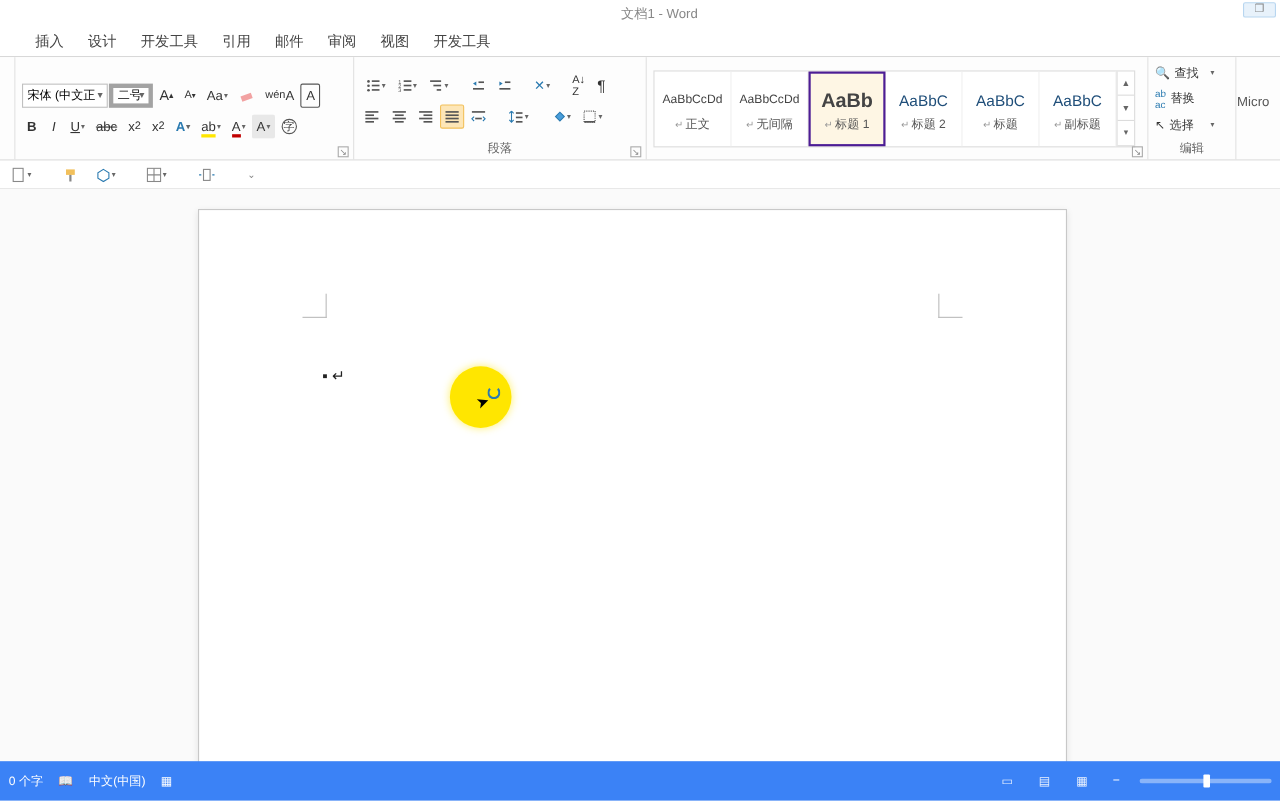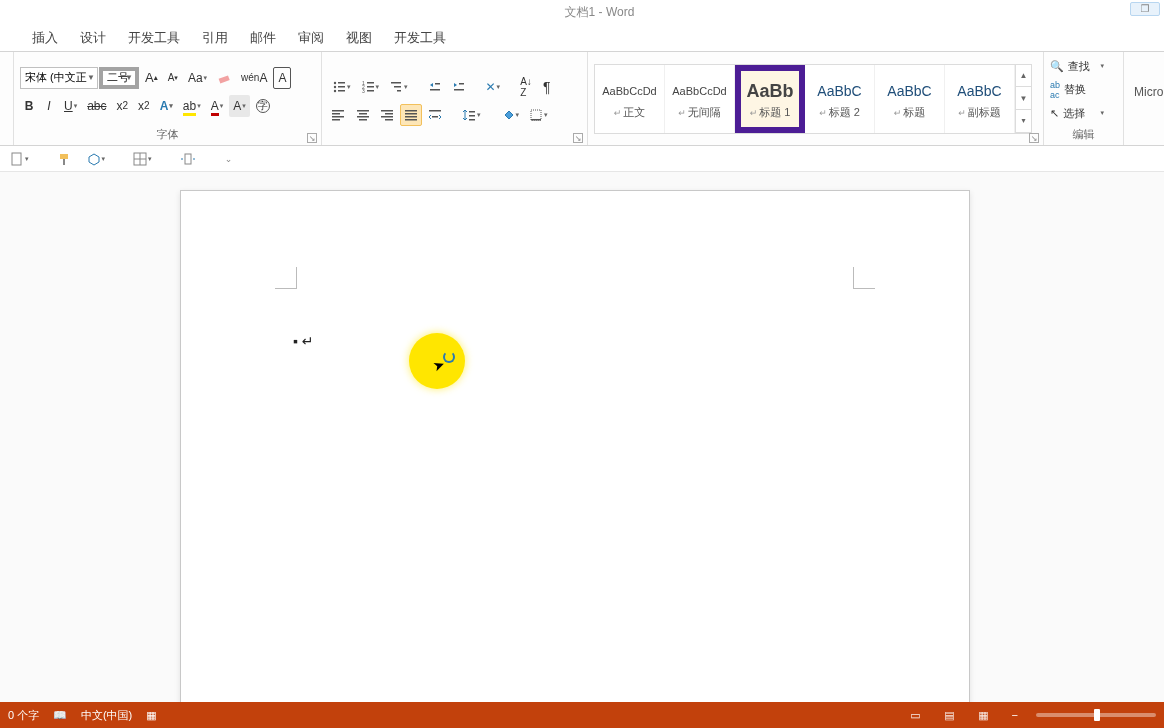--- a/index.html
+++ b/index.html
@@ -23,21 +23,21 @@
 .size-combo { width: 40px; height: 22px; border: 4px solid #a3a3a3; font-size: 11px; display:flex; align-items:center; padding:0 4px; background:#fff; margin-left:-1px; position:relative;}
 .combo-arrow { position:absolute; right:2px; font-size:8px; color:#666;}
 .btn { min-width: 18px; height: 22px; display: inline-flex; align-items: center; justify-content: center; font-size: 12px; color: #333; padding: 0 3px; cursor: pointer; border:1px solid transparent; border-radius:2px;}
 .btn .dd { font-size: 7px; margin-left: 1px; color:#666;}
 .row { display: flex; align-items: center; gap: 2px; }
 .col { display: flex; flex-direction: column; gap: 2px; }
 
 
 .styles-gallery { display:flex; height: 70px; border:1px solid #dcdcdc; background:#fff; }
 .style-item { width: 70px; border-right:1px solid #f0f0f0; display:flex; flex-direction:column; align-items:center; justify-content:center; cursor:pointer; padding:2px;}
-.style-item.selected { border:6px solid #4c1d95; background:#fef6e4;}
+.style-item.selected { border:2px solid #4c1d95; background:#fef6e4;}
 .style-preview { font-size: 11px; color:#444; height:28px; display:flex; align-items:center;}
 .style-preview.big { font-size: 18px; font-weight:bold;}
 .style-preview.med { font-size: 14px; color:#1f4e79;}
 .style-name { font-size: 11px; color:#555; display:flex; align-items:center; gap:2px;}
 .style-name .mark { font-size:9px; color:#999;}
 .gallery-scroll { width:16px; display:flex; flex-direction:column; border-left:1px solid #dcdcdc;}
 .gallery-scroll div { flex:1; display:flex; align-items:center; justify-content:center; font-size:8px; color:#666; border-bottom:1px solid #dcdcdc; cursor:pointer;}
 
 
 .edit-btn { display:flex; align-items:center; gap:4px; font-size:11px; color:#333; padding:2px 4px; cursor:pointer; width:62px;}
@@ -51,21 +51,21 @@
 .page { position:absolute; left:180px; top:18px; width:790px; height:700px; background:#fff; border:1px solid #c8c8c8; box-shadow:0 2px 6px rgba(0,0,0,.1);}
 .margin-corner { position:absolute; width:22px; height:22px; }
 .mc-tl { left:94px; top:76px; border-right:1px solid #bbb; border-bottom:1px solid #bbb;}
 .mc-tr { right:94px; top:76px; border-left:1px solid #bbb; border-bottom:1px solid #bbb;}
 .cursor-mark { position:absolute; left:112px; top:142px; font-size:14px; color:#222;}
 .highlight { position:absolute; left:228px; top:142px; width:56px; height:56px; background:#ffe600; border-radius:50%; box-shadow:0 0 8px rgba(255,230,0,.6);}
 .cursor-arrow { position:absolute; left:252px; top:166px; font-size:14px; color:#000; transform:rotate(-20deg);}
 .spinner { position:absolute; left:262px; top:160px; width:12px; height:12px; border:2px solid #2a7ab0; border-top-color:transparent; border-radius:50%;}
 
 
-.statusbar { position:absolute; left:0; right:0; bottom:0; height:26px; background:#c2410c; color:#fff; display:flex; align-items:center; font-size:11px; padding:0 8px; gap:14px;justify-content:flex-end;}
+.statusbar { position:absolute; left:0; right:0; bottom:0; height:36px; background:#3b82f6; color:#fff; display:flex; align-items:center; font-size:11px; padding:0 8px; gap:14px;justify-content:flex-end;}
 .statusbar .spacer { flex:1;}
 .view-btn { width:20px; height:16px; display:flex; align-items:center; justify-content:center; color:#fff; opacity:.9;}
 .zoom-slider { width:120px; height:4px; background:rgba(255,255,255,.4); position:relative; border-radius:2px;}
 .zoom-knob { position:absolute; left:58px; top:-4px; width:6px; height:12px; background:#fff; border-radius:1px;}
 .zoom-minus { color:#fff; padding:0 4px;}
 
 
 .micro-label { color:#555; font-size:12px; padding:0 4px; }
 
 svg { display:block;}
@@ -146,21 +146,20 @@
             <span style="position:relative;"><span>A</span><span style="position:absolute;left:0;right:0;bottom:-3px;height:3px;background:#c00000;"></span></span>
               <span class="dd">▾</span>
           </div>
           <div class="btn" style="background:#e8e8e8;">A<span class="dd">▾</span></div>
           <div class="btn">
             <span style="border:1px solid #555;border-radius:50%;width:14px;height:14px;display:flex;align-items:center;justify-content:center;font-size:10px;">字</span>
           </div>
         </div>
       </div>
     </div>
-    <div class="ribbon-group-label">字体</div>
     <div class="dialog-launch">↘</div>
   </div>
 
   <div class="ribbon-group" style="width:266px;">
     <div class="ribbon-group-body">
       <div class="col" style="gap:6px;">
         <div class="row">
           <div class="btn">
               <svg width="14" height="14">
                 <circle cx="3" cy="3" r="1.2" fill="#555"></circle>
@@ -278,20 +277,21 @@
           <div class="btn">
               <svg width="14" height="14">
                 <rect x="2" y="2" width="10" height="10" fill="none" stroke="#555" stroke-dasharray="1,1"></rect>
                 <rect x="2" y="11" width="10" height="1.5" fill="#555"></rect>
               </svg>
               <span class="dd">▾</span>
             </div>
         </div>
       </div>
     </div>
+    <div class="ribbon-group-label">段落</div>
     <div class="dialog-launch">↘</div>
   </div>
 
   <div class="ribbon-group" style="flex:1;">
     <div class="ribbon-group-body" style="padding:6px;">
       <div class="styles-gallery">
 
       <div class="style-item">
             <div class="style-preview ">AaBbCcDd</div>
             <div class="style-name"><span class="mark">↵</span>正文</div>
@@ -342,21 +342,21 @@
           <span>↖</span>
           <span>选择</span>
           <span class="dd">▾</span>
         </div>
       </div>
     </div>
     <div class="ribbon-group-label">编辑</div>
   </div>
 
   <div class="ribbon-group" style="width:40px;border-right:none;">
-    <div class="ribbon-group-body" style="align-items:center;justify-content:flex-start;">
+    <div class="ribbon-group-body" style="align-items:center;justify-content:flex-end;">
       <span class="micro-label">Micro</span>
     </div>
     <div class="ribbon-group-label"></div>
   </div>
 </div>
 
 <div class="sec-toolbar">
   <div class="btn">
       <svg width="14" height="14">
         <rect x="2" y="1" width="9" height="12" fill="#fff" stroke="#888"></rect>

